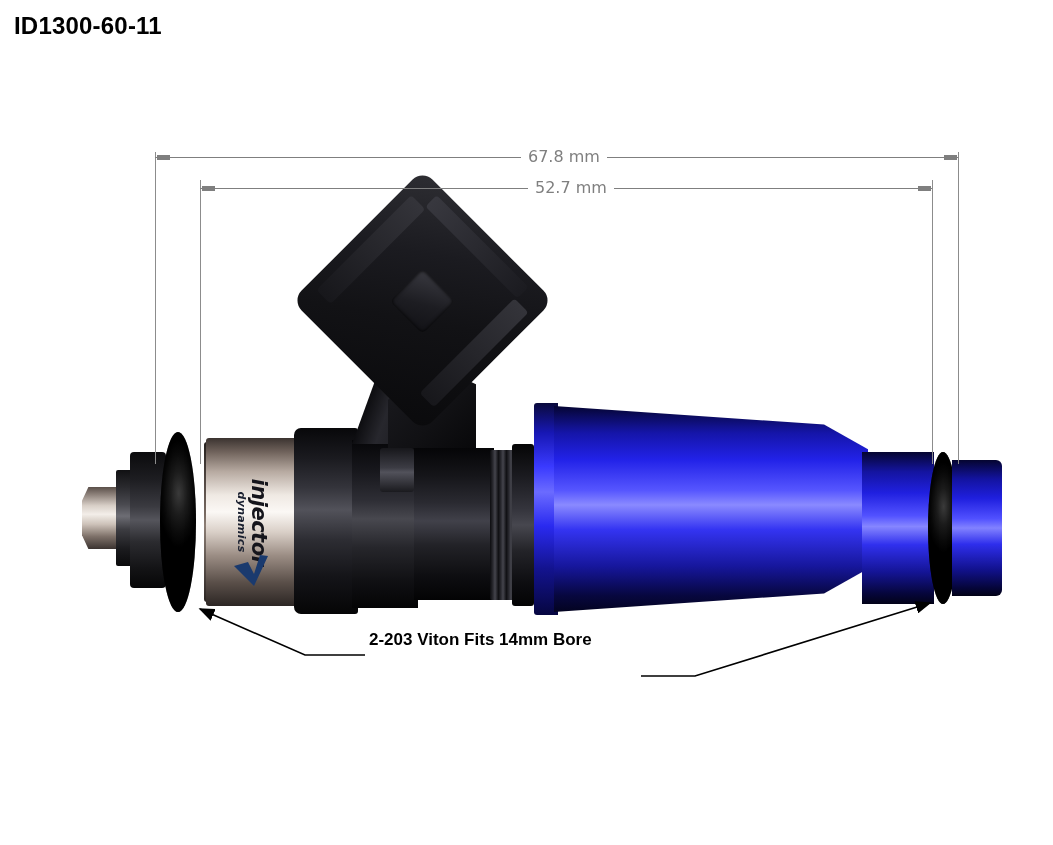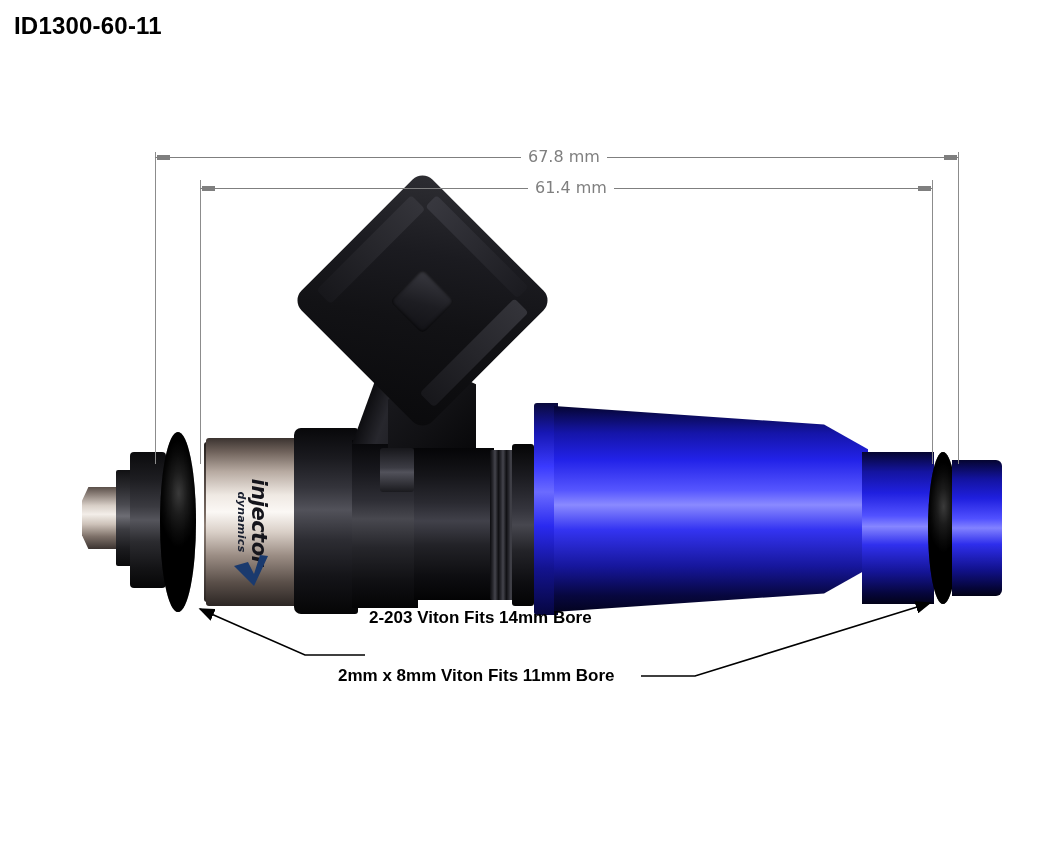--- a/index.html
+++ b/index.html
@@ -408,28 +408,27 @@
   <div class="dim-line" style="left:155px; top:157px; width:803px;"></div>
   <div class="dim-tick" style="left:157px; top:155px;"></div>
   <div class="dim-tick" style="left:944px; top:155px;"></div>
   <div class="dim-label" style="left:521px; top:147px;text-align:center;">67.8 mm</div>
 
   <div class="dim-ext" style="left:200px; top:180px; height:284px;"></div>
   <div class="dim-ext" style="left:932px; top:180px; height:284px;"></div>
   <div class="dim-line" style="left:200px; top:188px; width:732px;"></div>
   <div class="dim-tick" style="left:202px; top:186px;"></div>
   <div class="dim-tick" style="left:918px; top:186px;"></div>
-  <div class="dim-label" style="left:528px; top:178px;">61.4 mm</div>
+  <div class="dim-label" style="left:528px; top:178px;">52.7 mm</div>
 
   <svg class="leader" style="left:0; top:0; width:1053px; height:845px;">
     <defs>
       <marker id="arrowhead" markerWidth="10" markerHeight="8" refX="9" refY="4" orient="auto">
         <polygon points="0 0, 10 4, 0 8" fill="#000000"></polygon>
       </marker>
     </defs>
     <path d="M365 655 L305 655 L200 609" stroke="#000000" stroke-width="1.6" fill="none" marker-end="url(#arrowhead)"></path>
     <path d="M641 676 L695 676 L930 603" stroke="#000000" stroke-width="1.6" fill="none" marker-end="url(#arrowhead)"></path>
   </svg>
 
-  <div class="callout-text" style="left:369px; top:608px;">2-203 Viton Fits 14mm Bore</div>
-  <div class="callout-text" style="left:338px; top:666px;">2mm x 8mm Viton Fits 11mm Bore</div>
+  <div class="callout-text" style="left:369px; top:630px;">2-203 Viton Fits 14mm Bore</div>
 
 </div>
 
 </body></html>

